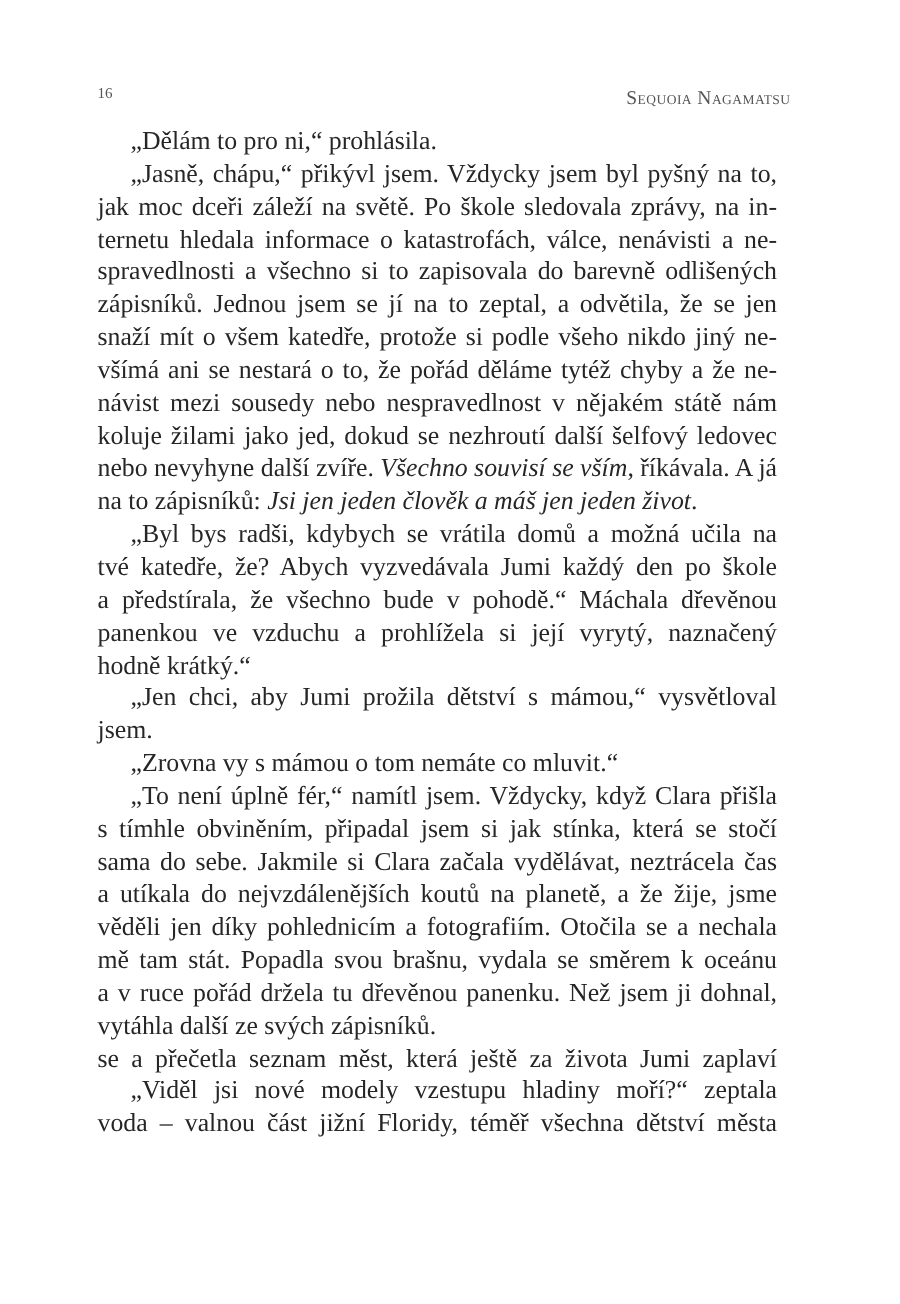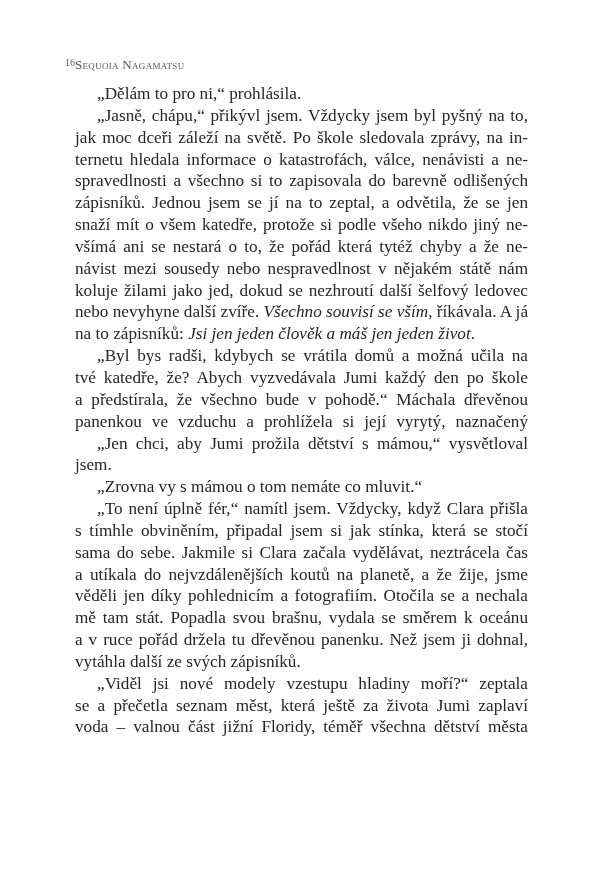--- a/index.html
+++ b/index.html
@@ -28,29 +28,29 @@
       position: absolute;
       left: -10px;
       top: 0;
       font-size: 10px;
     }
     .author {
       position: absolute;
       left: 0;
       right: 0;
       top: 0;
-      text-align: left;
+      text-align: right;
       font-variant: small-caps;
       letter-spacing: 0.3px;
       font-size: 13px;
     }
     .text-block {
       position: absolute;
       top: 83px;
-      left: 75px;
+      left: 65px;
       width: 453px;
       font-size: 17.2px;
       line-height: 21.85px;
     }
     .line {
       display: block;
       white-space: nowrap;
       text-align: justify;
       text-align-last: justify;
       height: 21.85px;
@@ -72,36 +72,37 @@
 </div>
 
 <div class="text-block" id="text-block">
     <span class="line indent last"><span>„Dělám to pro ni,“ prohlásila.</span></span>
     <span class="line indent"><span>„Jasně, chápu,“ přikývl jsem. Vždycky jsem byl pyšný na to,</span></span>
     <span class="line"><span>jak moc dceři záleží na světě. Po škole sledovala zprávy, na in-</span></span>
     <span class="line"><span>ternetu hledala informace o katastrofách, válce, nenávisti a ne-</span></span>
     <span class="line"><span>spravedlnosti a všechno si to zapisovala do barevně odlišených</span></span>
     <span class="line"><span>zápisníků. Jednou jsem se jí na to zeptal, a odvětila, že se jen</span></span>
     <span class="line"><span>snaží mít o všem katedře, protože si podle všeho nikdo jiný ne-</span></span>
-    <span class="line"><span>všímá ani se nestará o to, že pořád která tytéž chyby a že ne-</span></span>
+    <span class="line"><span>všímá ani se nestará o to, že pořád děláme tytéž chyby a že ne-</span></span>
     <span class="line"><span>návist mezi sousedy nebo nespravedlnost v nějakém státě nám</span></span>
     <span class="line"><span>koluje žilami jako jed, dokud se nezhroutí další šelfový ledovec</span></span>
     <span class="line"><span>nebo nevyhyne další zvíře. </span><i>Všechno souvisí se vším</i><span>, říkávala. A já</span></span>
     <span class="line last"><span>na to zápisníků: </span><i>Jsi jen jeden člověk a máš jen jeden život</i><span>.</span></span>
     <span class="line indent"><span>„Byl bys radši, kdybych se vrátila domů a možná učila na</span></span>
     <span class="line"><span>tvé katedře, že? Abych vyzvedávala Jumi každý den po škole</span></span>
     <span class="line"><span>a předstírala, že všechno bude v pohodě.“ Máchala dřevěnou</span></span>
     <span class="line"><span>panenkou ve vzduchu a prohlížela si její vyrytý, naznačený</span></span>
+    <span class="line last"><span>hodně krátký.“</span></span>
     <span class="line indent"><span>„Jen chci, aby Jumi prožila dětství s mámou,“ vysvětloval</span></span>
     <span class="line last"><span>jsem.</span></span>
     <span class="line indent last"><span>„Zrovna vy s mámou o tom nemáte co mluvit.“</span></span>
     <span class="line indent"><span>„To není úplně fér,“ namítl jsem. Vždycky, když Clara přišla</span></span>
     <span class="line"><span>s tímhle obviněním, připadal jsem si jak stínka, která se stočí</span></span>
     <span class="line"><span>sama do sebe. Jakmile si Clara začala vydělávat, neztrácela čas</span></span>
     <span class="line"><span>a utíkala do nejvzdálenějších koutů na planetě, a že žije, jsme</span></span>
     <span class="line"><span>věděli jen díky pohlednicím a fotografiím. Otočila se a nechala</span></span>
     <span class="line"><span>mě tam stát. Popadla svou brašnu, vydala se směrem k oceánu</span></span>
     <span class="line"><span>a v ruce pořád držela tu dřevěnou panenku. Než jsem ji dohnal,</span></span>
     <span class="line last"><span>vytáhla další ze svých zápisníků.</span></span>
+    <span class="line"><span>se a přečetla seznam měst, která ještě za života Jumi zaplaví</span></span>
     <span class="line indent"><span>„Viděl jsi nové modely vzestupu hladiny moří?“ zeptala</span></span>
-    <span class="line"><span>se a přečetla seznam měst, která ještě za života Jumi zaplaví</span></span>
     <span class="line"><span>voda – valnou část jižní Floridy, téměř všechna dětství města</span></span>
   </div>
 
 </body></html>

